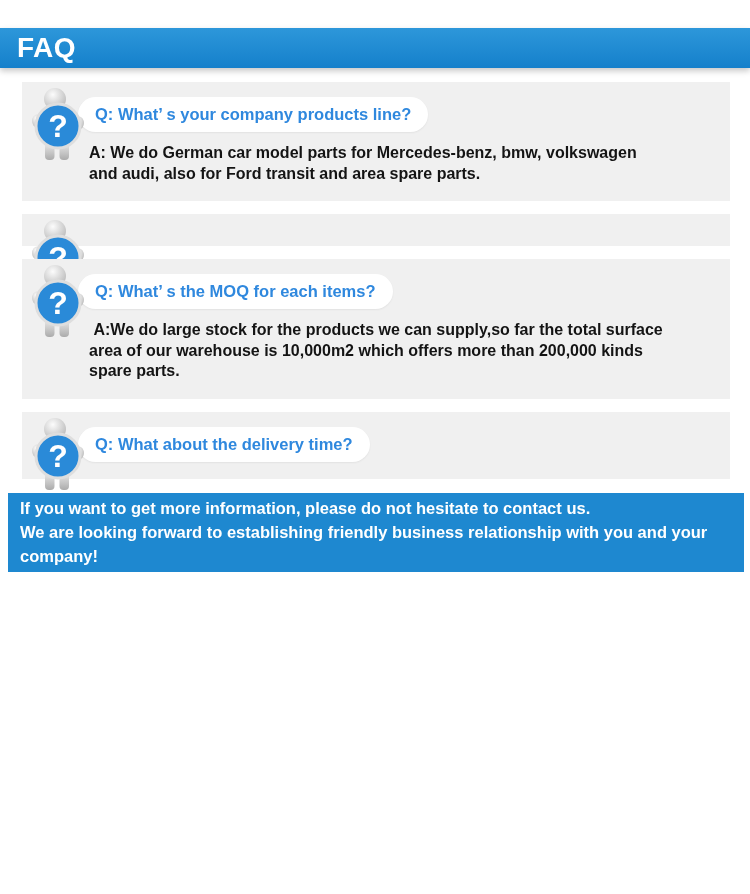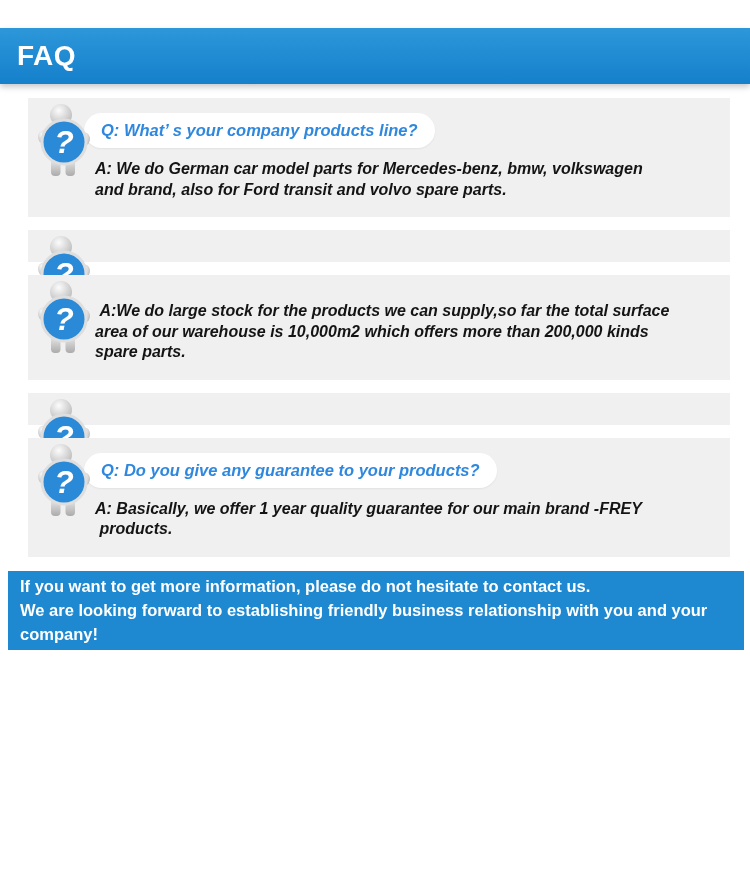--- a/index.html
+++ b/index.html
@@ -7,35 +7,35 @@
   body {
     width: 750px; height: 894px;
     background: #ffffff;
     font-family: "Liberation Sans", "DejaVu Sans", sans-serif;
     overflow: hidden;
     position: relative;
   }
   
   .header-bar {
     margin-top: 28px;
-    height: 56px;
+    height: 40px;
     background: linear-gradient(180deg, #2d97da 0%, #1580cb 100%);
     box-shadow: 0 3px 6px rgba(0,0,0,0.22);
     display: flex;
     align-items: center;
   }
   .header-title {
     color: #ffffff;
     font-size: 28px;
     font-weight: bold;
     padding-left: 17px;
     letter-spacing: 0.5px;
   }
   
-  .faq-list { margin: 14px 20px 0 28px; font-style: italic; }
+  .faq-list { margin: 14px 20px 0 22px; }
   .faq-item {
     position: relative;
     background: #f0f0f0;
     margin-bottom: 13px;
     padding: 15px 14px 17px 56px;
   }
   .mascot {
     position: absolute;
     left: 8px;
     top: 5px;
@@ -106,52 +106,46 @@
 </div>
 
 <div class="faq-list">
 
   <div class="faq-item">
     <svg class="mascot" viewBox="0 0 56 76">
         <use href="#mascot-shape"></use>
       </svg>
     <div class="bubble">Q: What’ s your company products line?</div>
     <div class="answer">A: We do German car model parts for Mercedes-benz, bmw, volkswagen
-and brand, also for Ford transit and volvo spare parts.</div>
+and audi, also for Ford transit and area spare parts.</div>
   </div>
 
   <div class="faq-item">
     <svg class="mascot" viewBox="0 0 56 76">
         <use href="#mascot-shape"></use>
       </svg>
   </div>
 
   <div class="faq-item">
     <svg class="mascot" viewBox="0 0 56 76">
         <use href="#mascot-shape"></use>
       </svg>
+    <div class="bubble">Q: What’ s the MOQ for each items?</div>
     <div class="answer"> A:We do large stock for the products we can supply,so far the total surface
 area of our warehouse is 10,000m2 which offers more than 200,000 kinds
 spare parts.</div>
   </div>
 
   <div class="faq-item">
     <svg class="mascot" viewBox="0 0 56 76">
         <use href="#mascot-shape"></use>
       </svg>
+    <div class="bubble">Q: What about the delivery time?</div>
   </div>
 
-  <div class="faq-item">
-    <svg class="mascot" viewBox="0 0 56 76">
-        <use href="#mascot-shape"></use>
-      </svg>
-    <div class="bubble">Q: Do you give any guarantee to your products?</div>
-    <div class="answer">A: Basically, we offer 1 year quality guarantee for our main brand -FREY
- products.</div>
-  </div>
 
 </div>
 
 <div class="footer-bar">
   <div class="footer-text">If you want to get more information, please do not hesitate to contact us.
 We are looking forward to establishing friendly business relationship with you and your
 company!</div>
 </div>
 
 </body></html>

